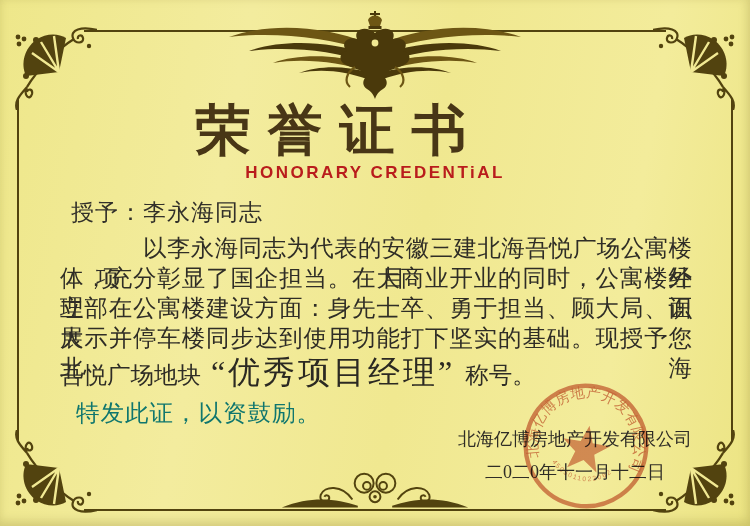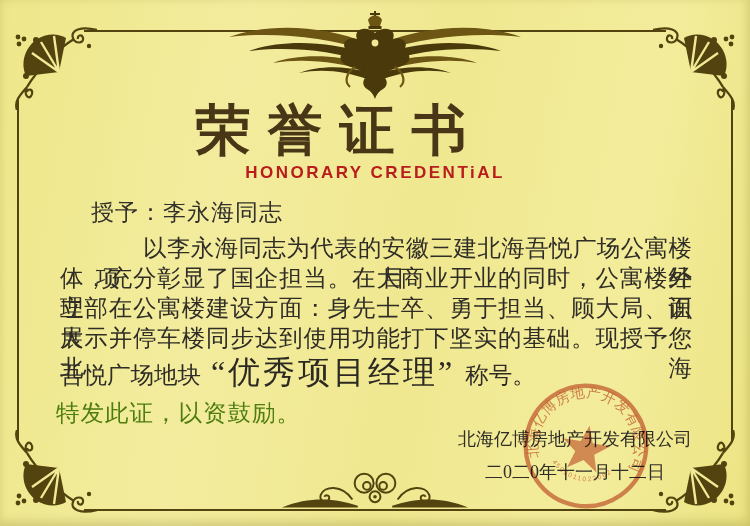--- a/index.html
+++ b/index.html
@@ -32,35 +32,34 @@
     letter-spacing:17px;padding-left:17px;box-sizing:border-box;
   }
   .subtitle{
     position:absolute;left:0;top:163px;width:750px;text-align:center;
     font-family:"Liberation Sans","DejaVu Sans",sans-serif;
     font-size:17px;font-weight:bold;color:#b91c1c;letter-spacing:2.5px;
   }
   .awardee{
     position:absolute;left:71px;top:197px;font-size:23px;color:#32302a;
     letter-spacing:1px;
-    margin-left:20px;
   }
   .body-text{
     position:absolute;left:60px;top:233px;width:632px;
     font-size:23.5px;line-height:30px;color:#2f2d26;
   }
   .body-line{text-align:justify;text-align-last:justify;height:30px;}
   .body-line.indent{text-indent:2em;margin-left:36px;}
   .line5{margin-top:4px;height:42px;text-align:left;text-align-last:left;white-space:nowrap;}
   .line5 .seg{vertical-align:baseline;}
   .award-title{
     font-size:32px;font-weight:normal;color:#2b2922;letter-spacing:3px;padding:0 4px;
   }
   .closing{
-    position:absolute;left:56px;top:397px;font-size:23.5px;color:#4d7c0f;letter-spacing:1px;
+    position:absolute;left:76px;top:397px;font-size:23.5px;color:#0f766e;letter-spacing:1px;
   }
   .signature{
     position:absolute;left:430px;top:423px;width:290px;text-align:center;
     font-size:18px;line-height:33px;color:#2f2d26;z-index:2;
   }
   .seal{
     position:absolute;left:522px;top:382px;width:128px;height:128px;z-index:3;
     mix-blend-mode:multiply;opacity:.88;transform:rotate(10deg);
     pointer-events:none;
   }

